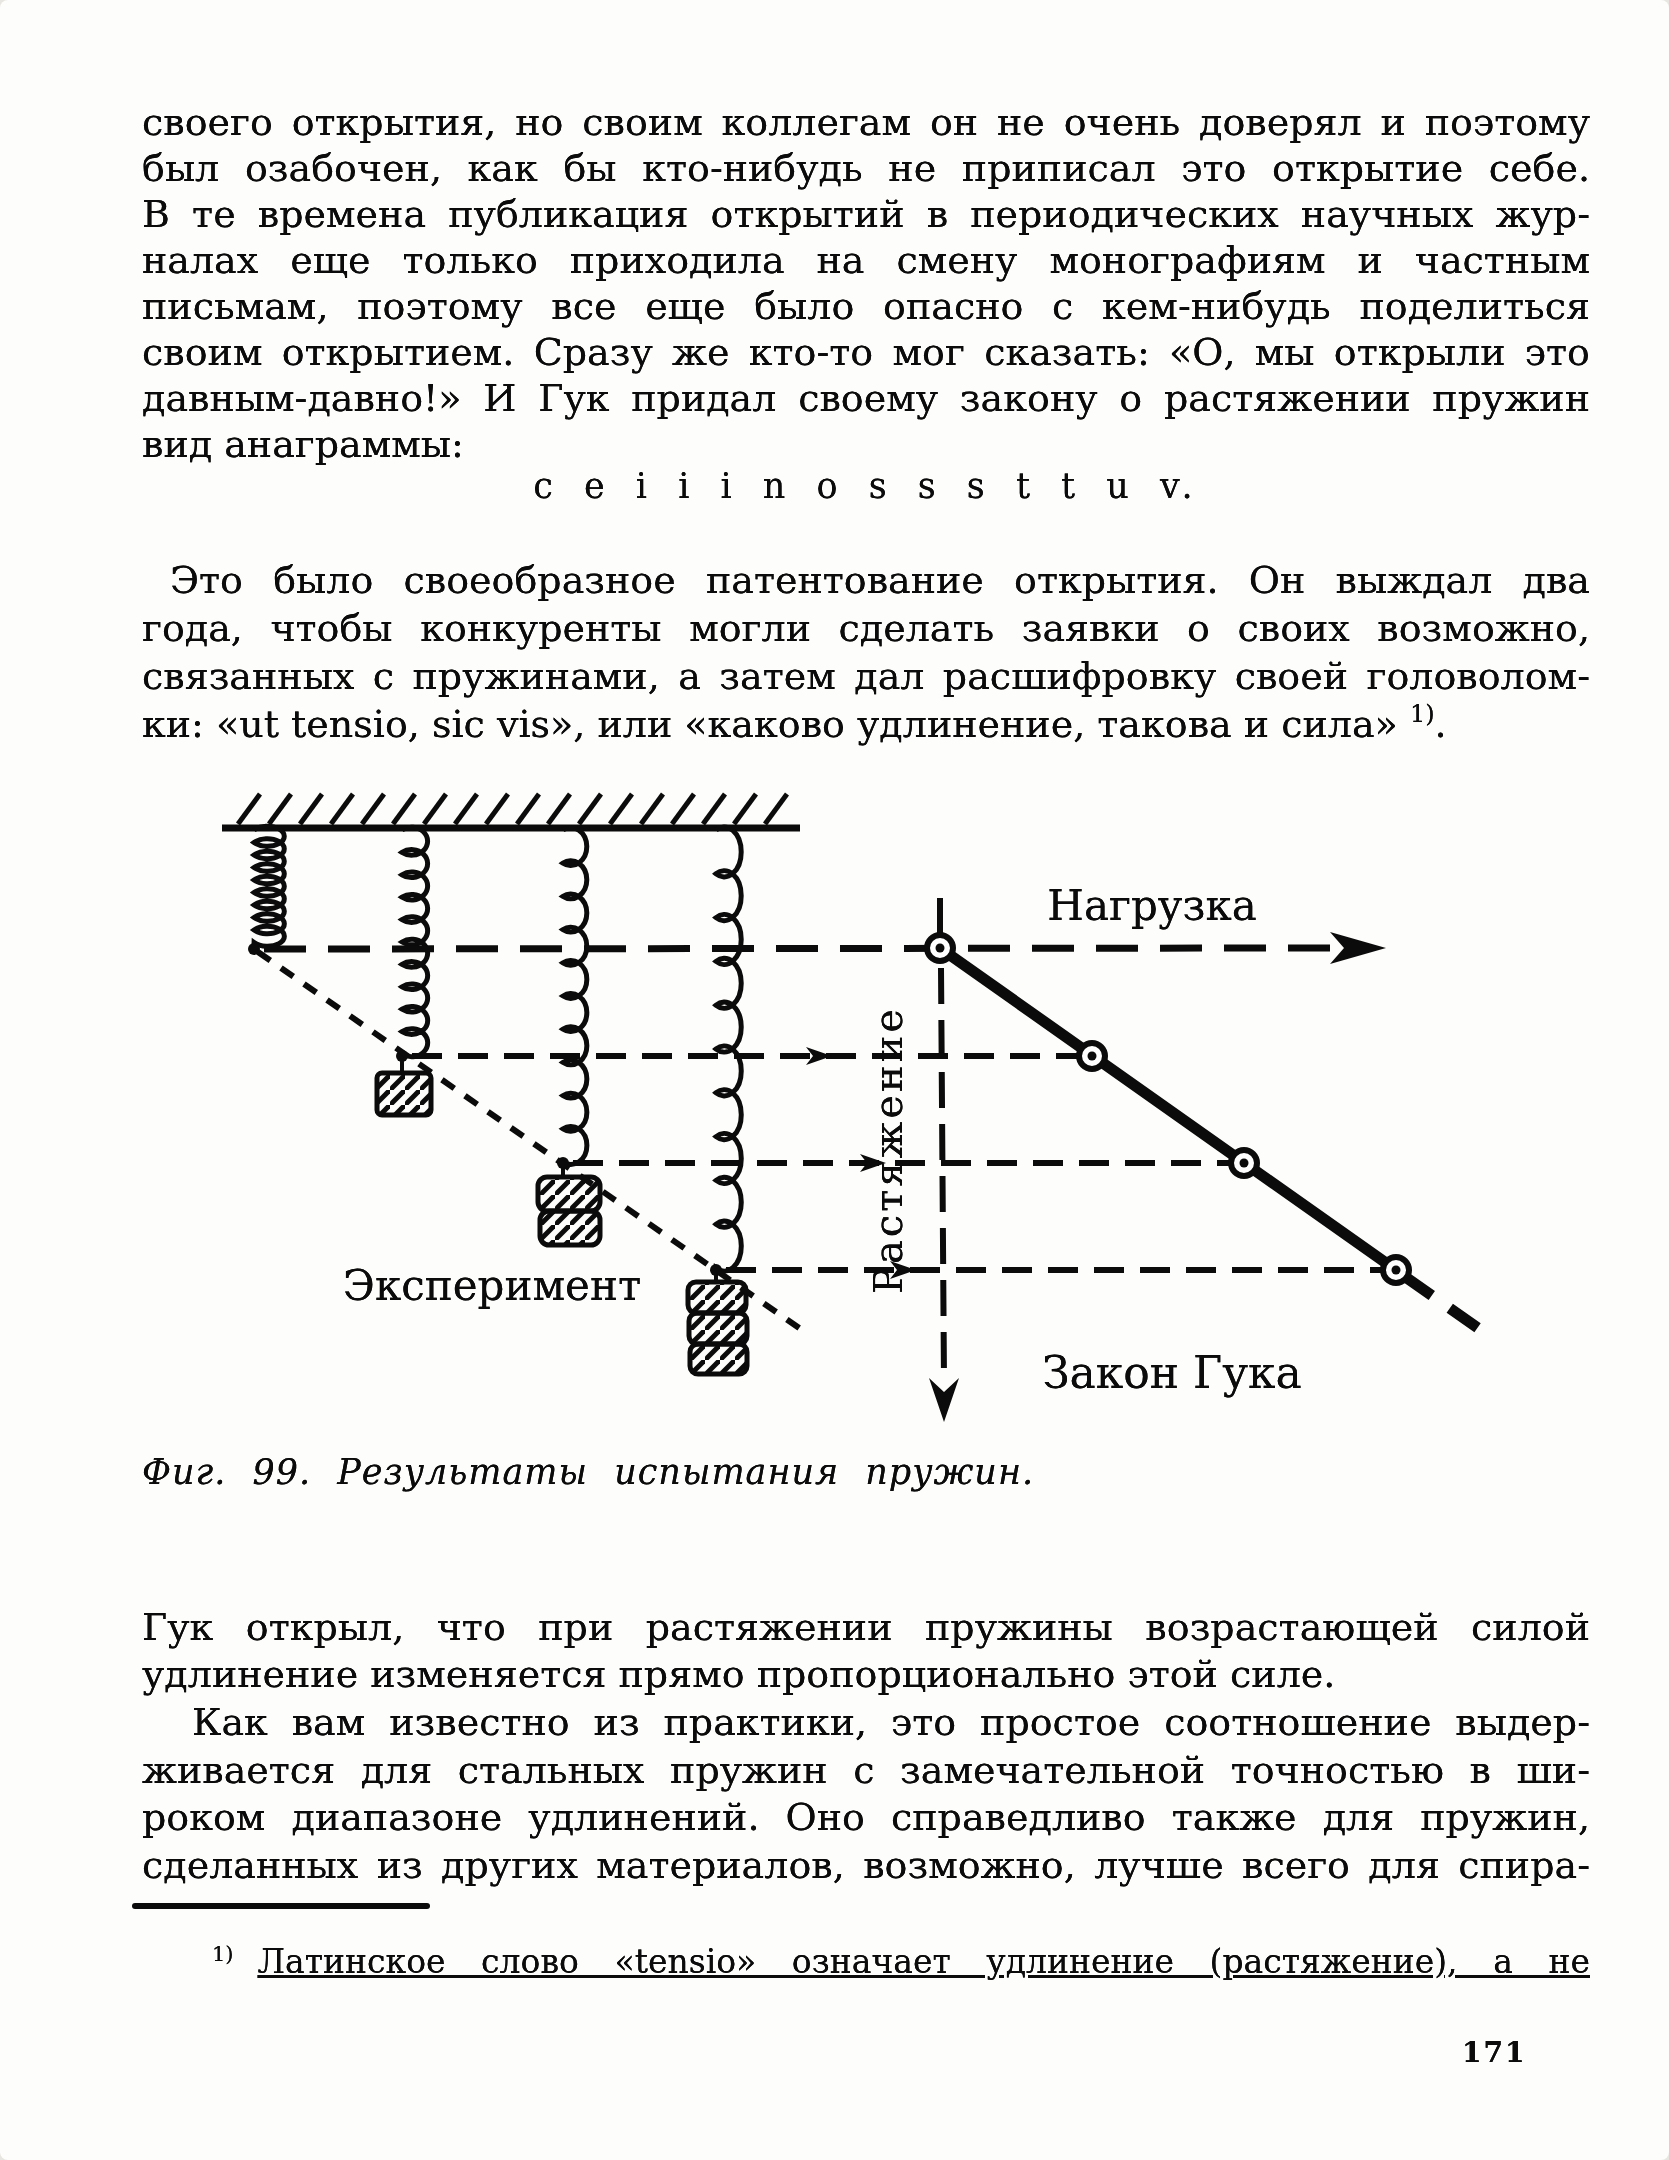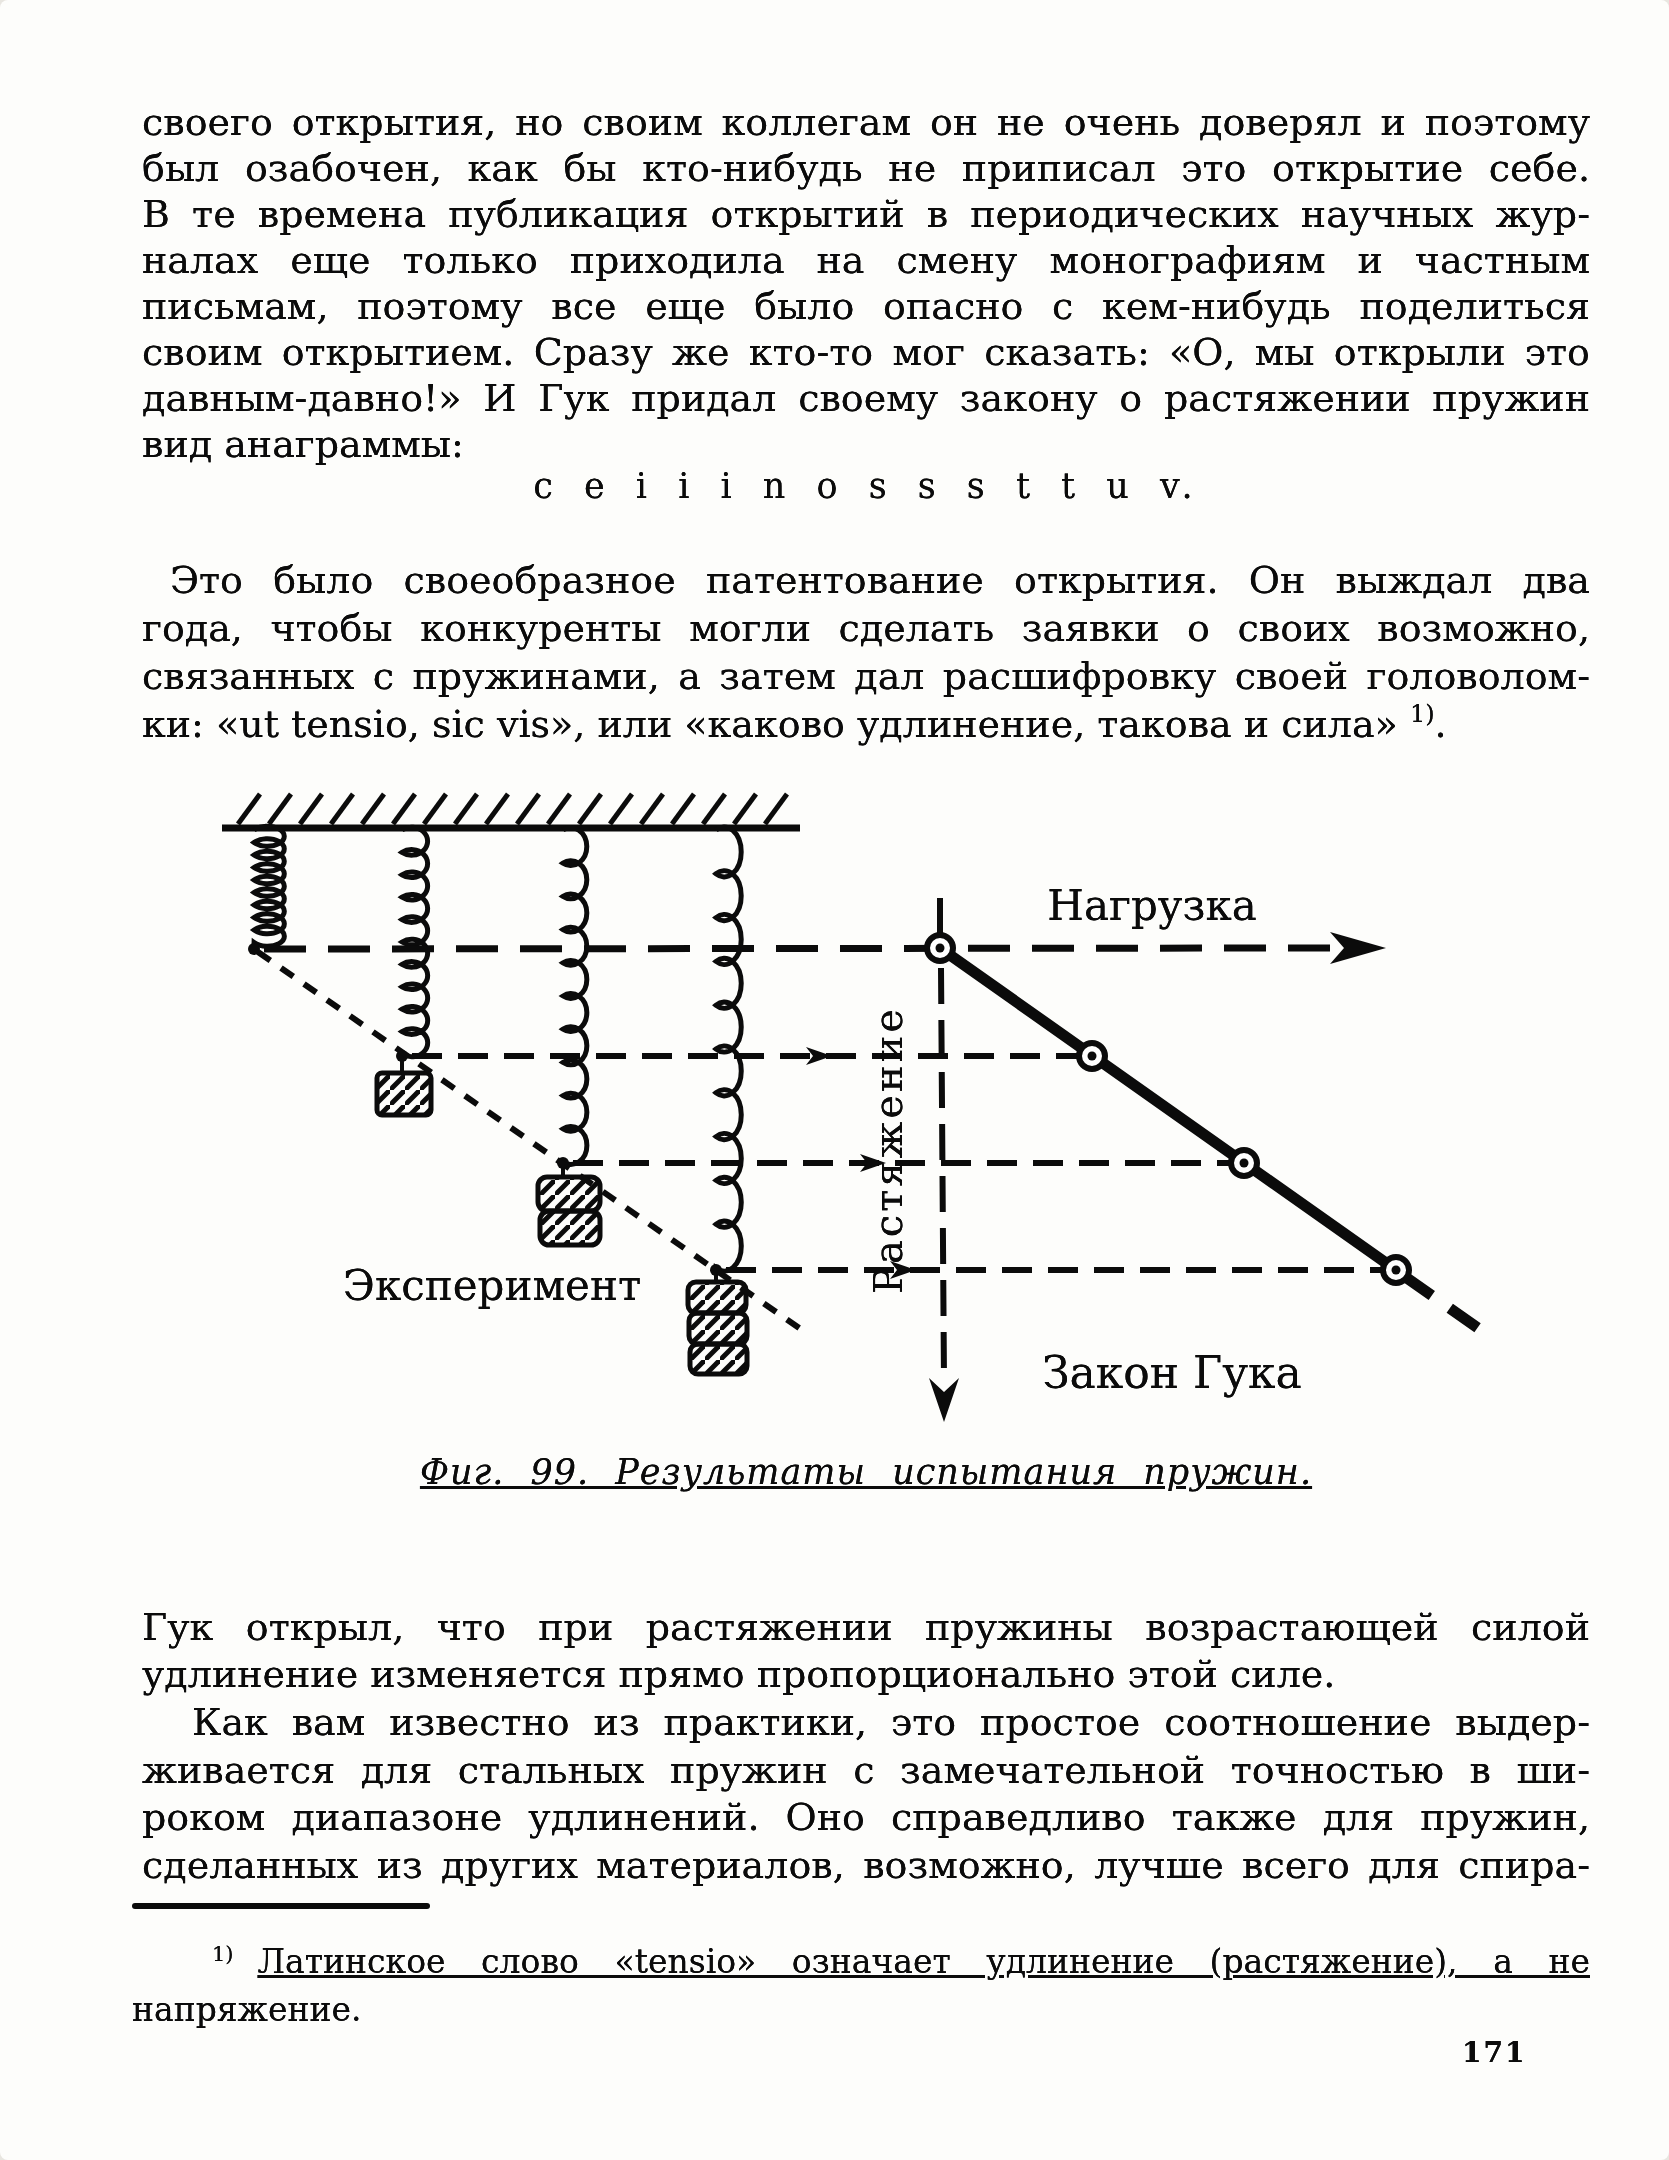--- a/index.html
+++ b/index.html
@@ -18,22 +18,22 @@
   .j{ text-align-last:justify; }
   .last{ text-align-last:left; }
   .ind1{ padding-left:28px; width:1420px; }
   .ind2{ padding-left:50px; width:1398px; }
   .anagram{
     position:absolute; left:142px; width:1448px; top:466px; height:50px;
     font-size:35px; letter-spacing:6px; word-spacing:8px; text-align:center;
   }
   .caption{
     position:absolute; left:142px; width:1448px; top:1452px; height:46px;
-    font-size:35px; font-style:italic; text-align:center;
-    word-spacing:14px; letter-spacing:1px;text-decoration:underline;
+    font-size:35px; font-style:italic; text-align:left;
+    word-spacing:14px; letter-spacing:1px;
   }
   .fn{ font-size:33px; line-height:40px; }
   .fn-rule{
     position:absolute; left:132px; top:1903px; width:298px; height:6px;
     background:#0b0b0b; border-radius:3px;
   }
   .pagenum{
     position:absolute; left:1462px; top:2036px; font-size:28px; font-weight:bold;
     letter-spacing:2px;
   }
@@ -177,17 +177,16 @@
   <div class="ln j" style="top:1605px">Гук открыл, что при растяжении пружины возрастающей силой</div>
   <div class="ln last" style="top:1652px">удлинение изменяется прямо пропорционально этой силе.</div>
 
   <div class="ln j ind2" style="top:1700px">Как вам известно из практики, это простое соотношение выдер-</div>
   <div class="ln j" style="top:1748px">живается для стальных пружин с замечательной точностью в ши-</div>
   <div class="ln j" style="top:1795px">роком диапазоне удлинений. Оно справедливо также для пружин,</div>
   <div class="ln j" style="top:1843px">сделанных из других материалов, возможно, лучше всего для спира-</div>
 
   <div class="fn-rule"></div>
   <div class="ln j fn" style="top:1942px; padding-left:70px; width:1378px;"><sup class="ref">1)</sup><span class="fn-text">Латинское слово «tensio» означает удлинение (растяжение), а не</span></div>
-  <div class="ln last fn" style="top:1990px; left:132px;">напряжение.</div>
 
   <div class="pagenum">171</div>
 
 </div>
 
 </body></html>

